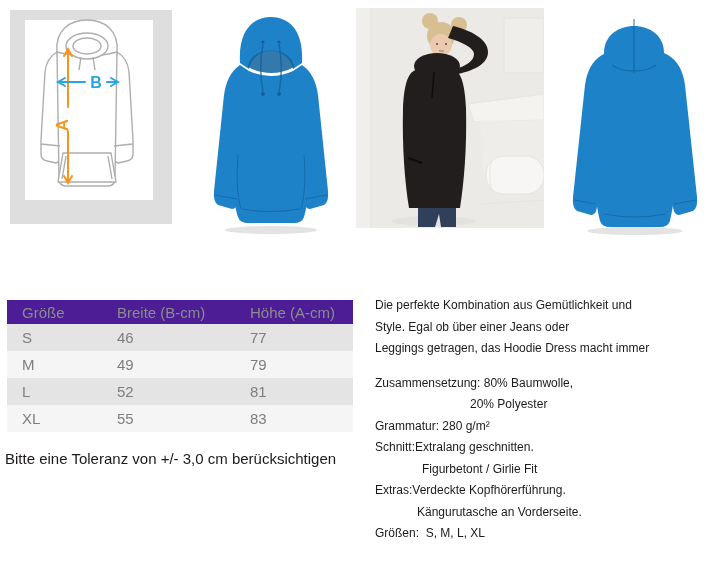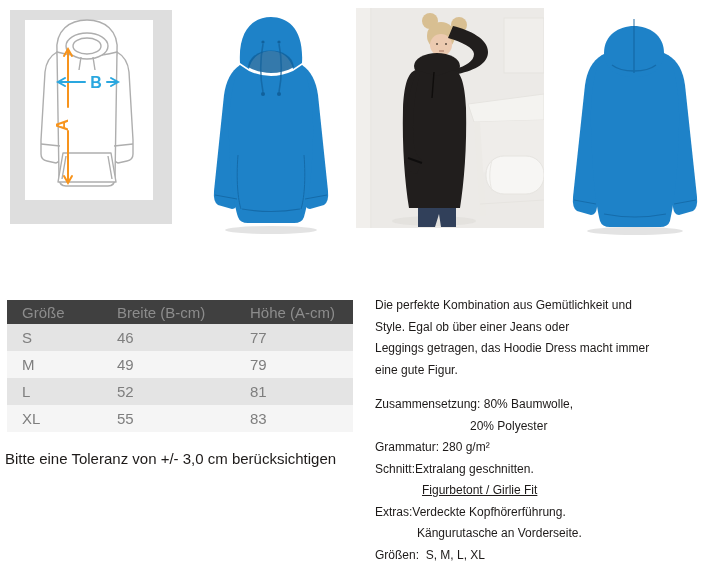--- a/index.html
+++ b/index.html
@@ -4,33 +4,33 @@
 <style>
   html,body{margin:0;padding:0;background:#fff;}
   .page{position:relative;width:720px;height:573px;background:#ffffff;overflow:hidden;
         font-family:"Liberation Sans",sans-serif;color:#1d1a19;}
   .tile{position:absolute;}
   .tile svg{display:block;width:100%;height:100%;}
 
   
   .size-table{position:absolute;left:7px;top:300px;width:346px;font-size:15px;color:#7e7e7e;}
   .t-row{display:grid;grid-template-columns:95px 133px 1fr;align-items:center;height:27px;}
-  .t-row.head{height:24px;background:#404040;color:#8c8c8c;}
+  .t-row.head{height:24px;background:#4c1d95;color:#8c8c8c;}
   .t-row .cell{padding-left:15px;white-space:nowrap;}
   .t-row.odd{background:#e4e4e4;}
   .t-row.even{background:#f5f5f5;}
 
   .tolerance-note{position:absolute;left:5px;top:450px;font-size:15px;color:#1d1a19;white-space:pre;text-align:center;}
 
   
   .description{position:absolute;left:375px;top:295px;width:340px;font-size:12px;line-height:21.5px;color:#1d1a19;}
   .desc-line{white-space:pre;}
   .desc-line.gap-above{margin-top:13px;}
   .desc-line.ind-a{margin-left:95px;}
-  .desc-line.ind-b{margin-left:47px;text-decoration:underline;}
+  .desc-line.ind-b{margin-left:47px;}
   .desc-line.ind-c{margin-left:42px;}
 </style>
 </head>
 <body>
 
 <div class="page">
 
   <div class="gallery">
 
     <div class="tile" style="left:10px;top:10px;width:162px;height:214px;">
@@ -185,21 +185,20 @@
       <div class="cell">83</div>
     </div>
   </div>
 
   <div class="tolerance-note">Bitte eine Toleranz von +/- 3,0 cm berücksichtigen</div>
 
   <div class="description">
     <div class="desc-line">Die perfekte Kombination aus Gemütlichkeit und</div>
     <div class="desc-line">Style. Egal ob über einer Jeans oder</div>
     <div class="desc-line">Leggings getragen, das Hoodie Dress macht immer</div>
-    <div class="desc-line">eine gute Figur.</div>
     <div class="desc-line gap-above">Zusammensetzung: 80% Baumwolle,</div>
     <div class="desc-line ind-a">20% Polyester</div>
     <div class="desc-line">Grammatur: 280 g/m²</div>
     <div class="desc-line">Schnitt:Extralang geschnitten.</div>
     <div class="desc-line ind-b">Figurbetont / Girlie Fit</div>
     <div class="desc-line">Extras:Verdeckte Kopfhörerführung.</div>
     <div class="desc-line ind-c">Kängurutasche an Vorderseite.</div>
     <div class="desc-line">Größen:  S, M, L, XL</div>
   </div>
 

